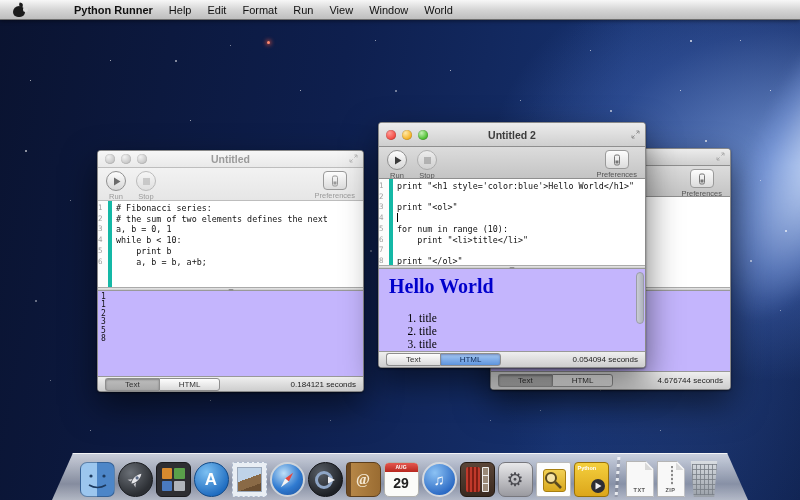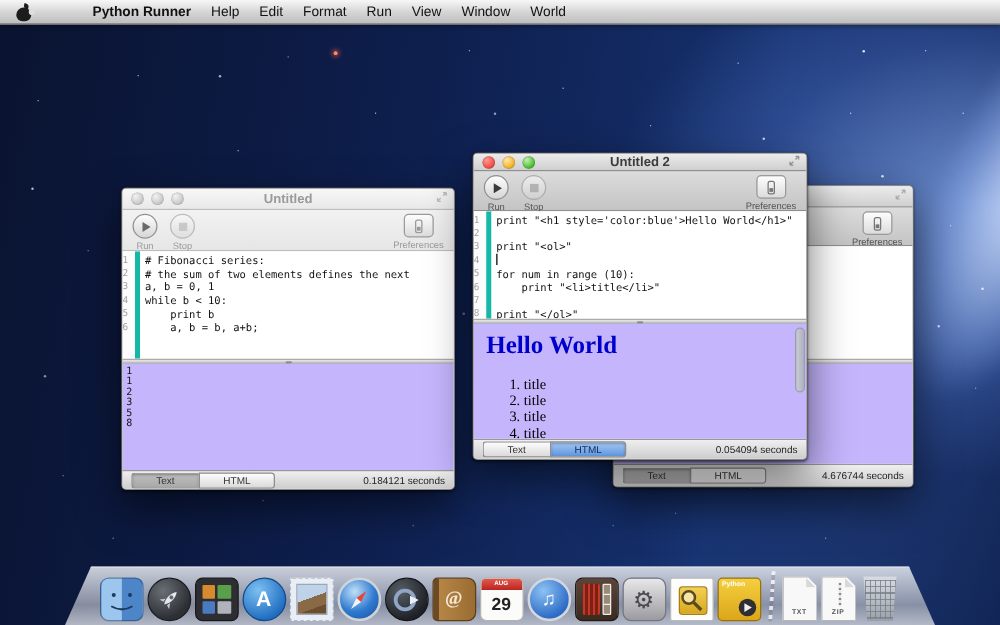--- a/index.html
+++ b/index.html
@@ -111,21 +111,21 @@
   .seg.selblue { background:linear-gradient(#a6c8f2,#5e95de); box-shadow:inset 0 1px 2px rgba(0,0,60,.3); color:#102a55; }
   .elapsed { margin-left:auto; font-size:8px; color:#222; }
 
   #win-left   { left:97px;  top:150px; width:267px; height:242px; z-index:10; }
   #win-left .titlebar { height:17px; } #win-left .toolbar { height:33px; }
   #win-left .editor { height:86px; } #win-left .statusbar { height:15px; }
   #win-right  { left:490px; top:148px; width:241px; height:242px; z-index:11; }
   #win-right .titlebar { height:17px; } #win-right .toolbar { height:31px; }
   #win-right .editor { height:90px; } #win-right .statusbar { height:18px; }
   #win-mid    { left:378px; top:122px; width:268px; height:246px; z-index:12; }
-  #win-mid .titlebar { height:14px; } #win-mid .toolbar { height:32px; }
+  #win-mid .titlebar { height:24px; } #win-mid .toolbar { height:32px; }
   #win-mid .editor { height:86px; } #win-mid .statusbar { height:16px; }
 
   
   #dock-shelf { position:absolute; left:52px; right:52px; bottom:0; height:47px; z-index:40;
     background:linear-gradient(rgba(226,230,238,.88), rgba(160,166,180,.82) 65%, rgba(196,200,210,.9));
     clip-path:polygon(3% 0, 97% 0, 100% 100%, 0 100%);
     border-top:1px solid rgba(255,255,255,.85); box-shadow:0 -1px 6px rgba(0,0,0,.25); }
   #dock { position:absolute; left:60px; right:60px; bottom:3px; height:46px; z-index:41;
     display:flex; align-items:flex-end; justify-content:center; gap:3px; }
   .dicon { width:35px; height:35px; position:relative; flex:none; }

